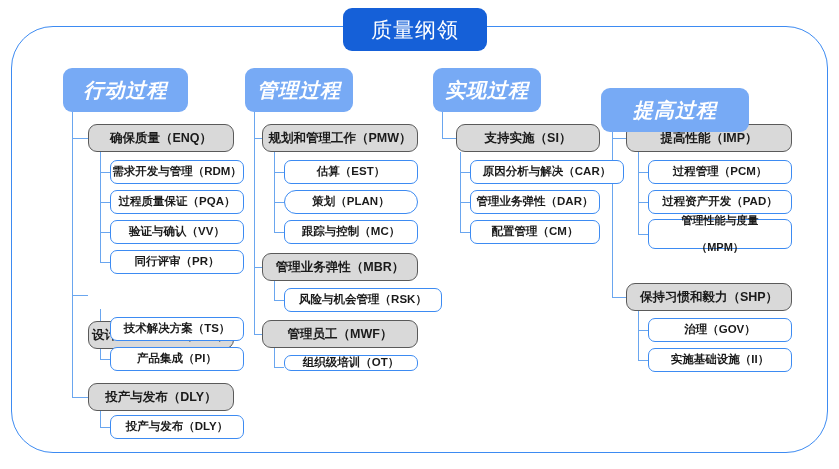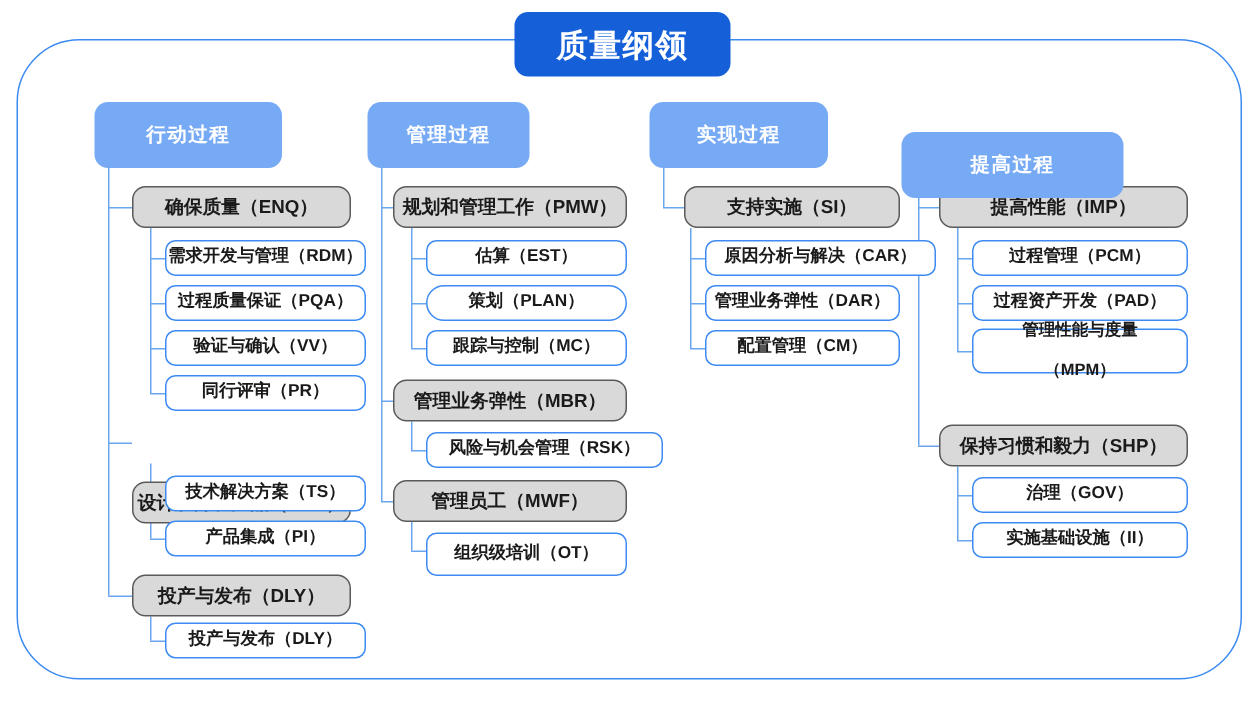--- a/index.html
+++ b/index.html
@@ -38,38 +38,39 @@
     top: 8px;
     width: 144px;
     height: 43px;
     background: #1560d8;
     border-radius: 9px;
     display: flex;
     align-items: center;
     justify-content: center;
     color: #ffffff;
     font-size: 21px;
-    font-weight: bold;
+    font-weight: normal;
     letter-spacing: 1px;
     z-index: 5;
   }
   
   .col-head {
     position: absolute;
     height: 44px;
     background: #77aaf5;
     border-radius: 9px;
     display: flex;
     align-items: center;
     justify-content: center;
     color: #ffffff;
-    font-size: 13px;
+    font-size: 20px;
     font-weight: bold;
     letter-spacing: 1px;
     z-index: 4;
+    font-style: italic;
   }
   
   .group-box {
     position: absolute;
     background: #d9d9d9;
     border: 1.4px solid #5a5a5a;
     border-radius: 9px;
     display: flex;
     align-items: center;
     justify-content: center;
@@ -175,22 +176,22 @@
       <div class="group-box" style="left: 88px; top: 383px; width: 146px; height: 28px;">投产与发布（DLY）</div>
       <div class="leaf-box" style="left: 110px; top: 415px; width: 134px; height: 24px;">投产与发布（DLY）</div>
       <div class="col-head" style="left: 245px; top: 68px; width: 108px;">管理过程</div>
       <div class="group-box" style="left: 262px; top: 124px; width: 156px; height: 28px;">规划和管理工作（PMW）</div>
       <div class="leaf-box" style="left: 284px; top: 160px; width: 134px; height: 24px;">估算（EST）</div>
       <div class="leaf-box" style="left: 284px; top: 190px; width: 134px; height: 24px; border-radius: 12px;">策划（PLAN）</div>
       <div class="leaf-box" style="left: 284px; top: 220px; width: 134px; height: 24px;">跟踪与控制（MC）</div>
       <div class="group-box" style="left: 262px; top: 253px; width: 156px; height: 28px;">管理业务弹性（MBR）</div>
       <div class="leaf-box" style="left: 284px; top: 288px; width: 158px; height: 24px;">风险与机会管理（RSK）</div>
       <div class="group-box" style="left: 262px; top: 320px; width: 156px; height: 28px;">管理员工（MWF）</div>
-      <div class="leaf-box" style="left: 284px; top: 355px; width: 134px; height: 29px;">组织级培训（OT）</div>
-      <div class="col-head" style="left: 433px; top: 68px; width: 119px; text-align: right;">实现过程</div>
+      <div class="leaf-box" style="left: 284px; top: 355px; width: 134px; height: 16px;">组织级培训（OT）</div>
+      <div class="col-head" style="left: 433px; top: 68px; width: 108px; text-align: right;">实现过程</div>
       <div class="group-box" style="left: 456px; top: 124px; width: 144px; height: 28px;">支持实施（SI）</div>
       <div class="leaf-box" style="left: 470px; top: 160px; width: 154px; height: 24px;">原因分析与解决（CAR）</div>
       <div class="leaf-box" style="left: 470px; top: 190px; width: 130px; height: 24px;">管理业务弹性（DAR）</div>
       <div class="leaf-box" style="left: 470px; top: 220px; width: 130px; height: 24px;">配置管理（CM）</div>
       <div class="col-head" style="left: 601px; top: 68px; width: 148px; margin-top: 20px;">提高过程</div>
       <div class="group-box" style="left: 626px; top: 124px; width: 166px; height: 28px;">提高性能（IMP）</div>
       <div class="leaf-box" style="left: 648px; top: 160px; width: 144px; height: 24px;">过程管理（PCM）</div>
       <div class="leaf-box" style="left: 648px; top: 190px; width: 144px; height: 24px;">过程资产开发（PAD）</div>
       <div class="leaf-box two-line" style="left: 648px; top: 219px; width: 144px; height: 30px; flex-direction: column;">
         <span>管理性能与度量</span>

